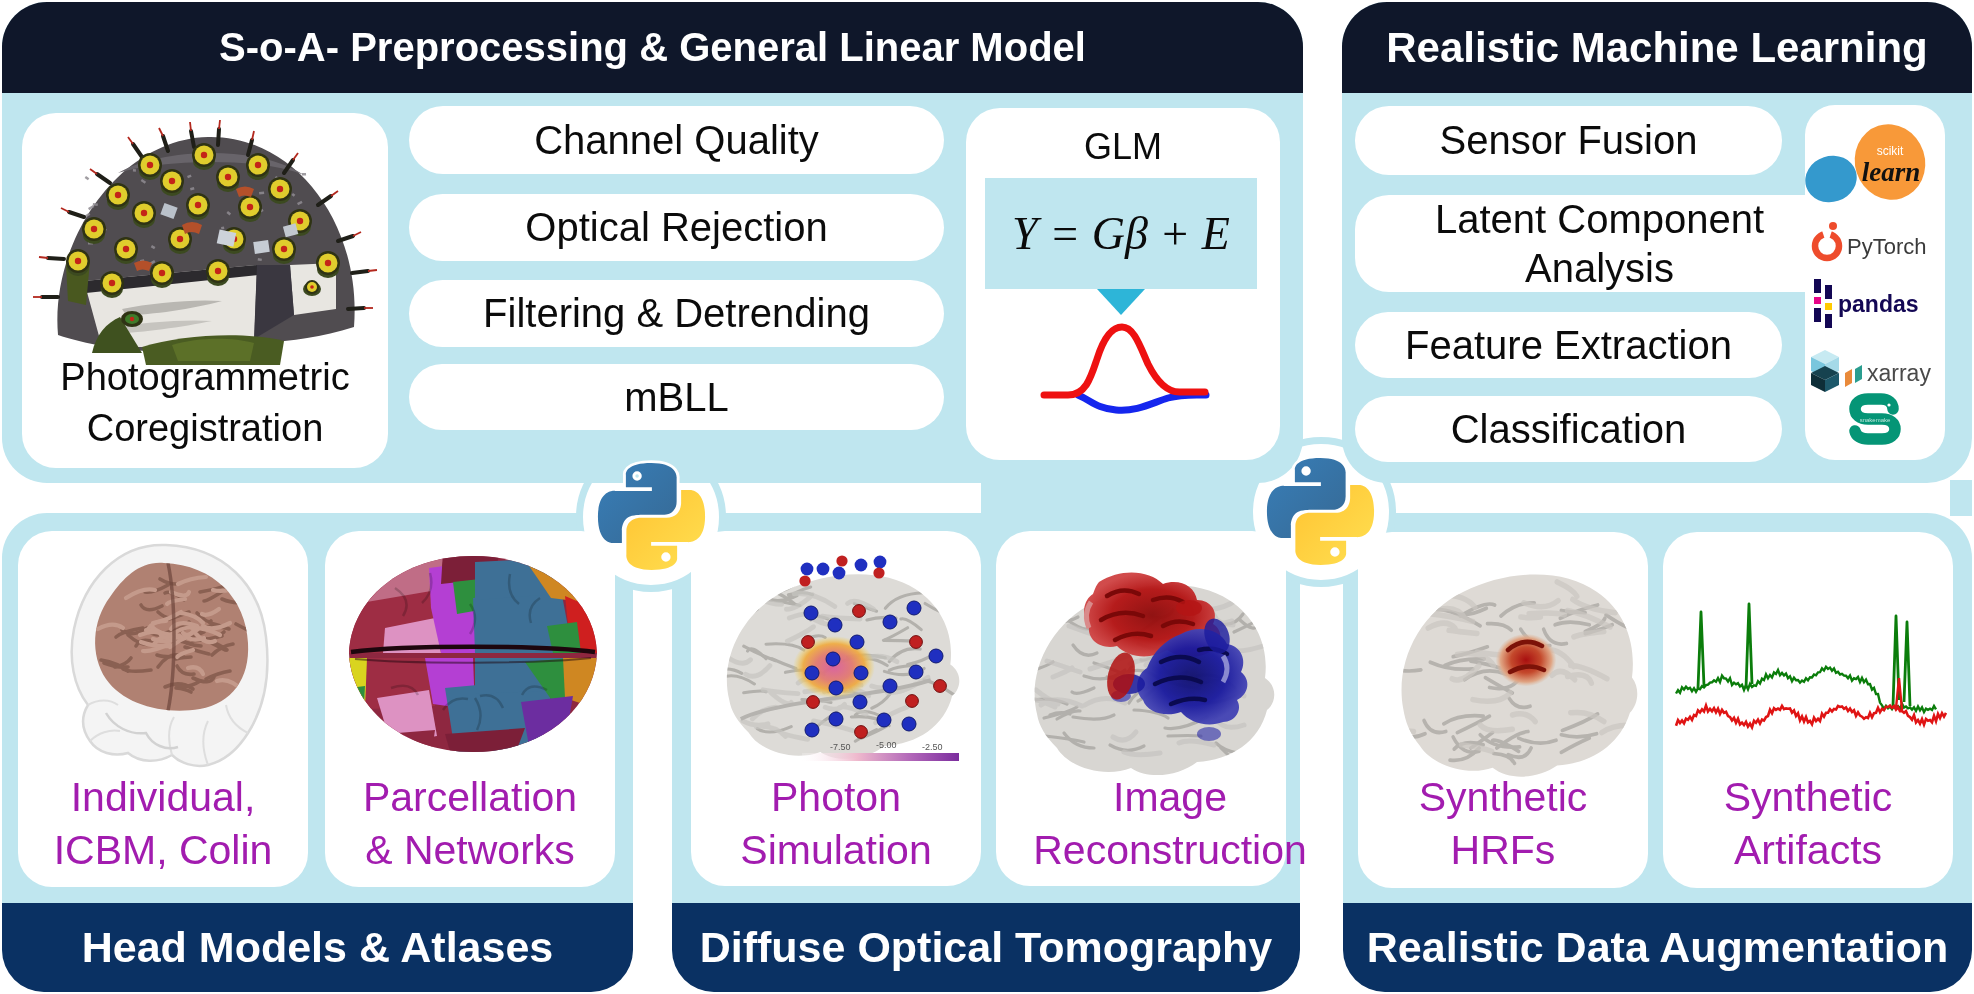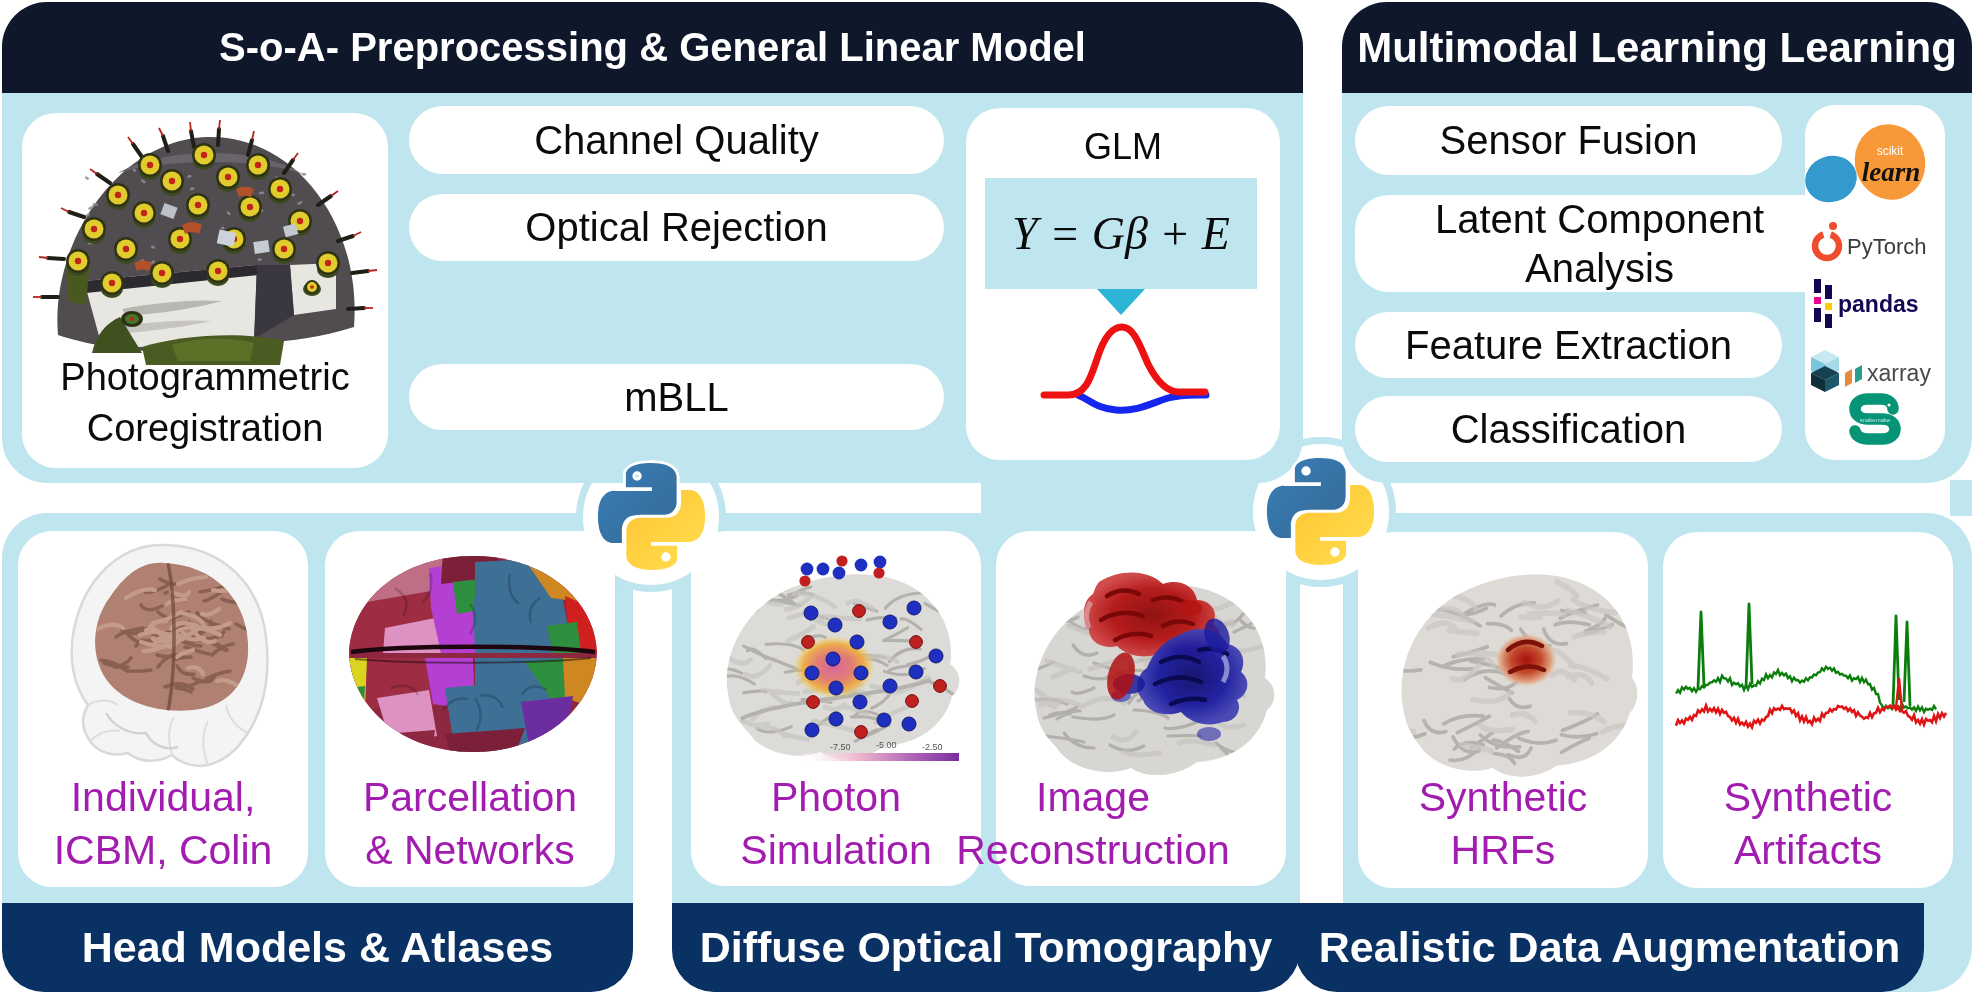--- a/index.html
+++ b/index.html
@@ -27,21 +27,21 @@
 <div class="conn" style="left:981px;top:478px;width:21px;height:40px"></div>
 <div class="conn" style="left:981px;top:481px;width:345px;height:33px"></div>
 <div class="conn" style="left:1950px;top:480px;width:22px;height:36px"></div>
 
 <div class="circ" style="left:576px;top:442px"></div>
 <div class="circ" style="left:1246px;top:437px"></div>
 
 <div class="panel" style="left:2px;top:2px;width:1301px;height:481px"></div>
 <div class="panel" style="left:1342px;top:2px;width:630px;height:481px"></div>
 <div class="hdr" style="left:2px;top:2px;width:1301px;height:91px;font-size:40px">S-o-A- Preprocessing &amp; General Linear Model</div>
-<div class="hdr" style="left:1342px;top:2px;width:630px;height:91px;font-size:42px">Multimodal Learning Learning</div>
+<div class="hdr" style="left:1342px;top:2px;width:630px;height:91px;font-size:42px">Realistic Machine Learning</div>
 <svg class="abs" style="left:595px;top:460px" width="113" height="113" viewBox="-3 -3 116 116">
  <defs>
   <linearGradient id="pb" x1="0" y1="0" x2="1" y2="1">
           <stop offset="0" stop-color="#387eb8"></stop>
           <stop offset="1" stop-color="#366994"></stop>
         </linearGradient>
   <linearGradient id="py" x1="0" y1="0" x2="1" y2="1">
           <stop offset="0" stop-color="#ffe052"></stop>
           <stop offset="1" stop-color="#ffc331"></stop>
         </linearGradient>
@@ -264,20 +264,21 @@
 <rect x="232" y="128" width="15" height="12" fill="#c6ccd4" transform="rotate(-8 239 134)"></rect>
 <rect x="140" y="92" width="14" height="12" fill="#bac1ca" transform="rotate(20 147 98)"></rect>
 <rect x="262" y="112" width="13" height="11" fill="#c2c8d0" transform="rotate(-15 268 117)"></rect>
 <path d="M160 112 q10 -6 20 0 l-3 9 q-8 -4 -14 0 Z" fill="#b4502a"></path>
 <path d="M112 150 q9 -5 18 0 l-3 8 q-7 -3 -12 0 Z" fill="#b4502a"></path>
 <path d="M214 76 q9 -5 18 0 l-3 8 q-7 -3 -12 0 Z" fill="#b4502a"></path>
 </svg>
 <div class="lbl2" style="left:22px;top:352px;width:366px">Photogrammetric<br>Coregistration</div>
 <div class="pill" style="left:409px;top:106px;width:535px;height:68px">Channel Quality</div>
 <div class="pill" style="left:409px;top:194px;width:535px;height:67px">Optical Rejection</div>
+<div class="pill" style="left:409px;top:280px;width:535px;height:67px">Filtering &amp; Detrending</div>
 <div class="pill" style="left:409px;top:364px;width:535px;height:66px">mBLL</div>
 <div class="card" style="left:966px;top:108px;width:314px;height:352px"></div>
 <div class="abs" style="left:966px;top:126px;width:314px;font-size:36px;text-align:center;color:#0b0b0b">GLM</div>
 <div class="abs" style="left:985px;top:178px;width:272px;height:111px;background:#bfe6ef"></div>
 <div class="abs" style="left:985px;top:178px;width:272px;height:111px;font-family:'Liberation Serif',serif;font-weight:normal;font-style:italic;font-size:46px;text-align:center;line-height:111px;color:#0b0b0b">Y&nbsp;=&nbsp;Gβ&nbsp;+&nbsp;E</div>
 <div class="abs" style="left:1097px;top:289px;width:0;height:0;border-left:24px solid transparent;border-right:24px solid transparent;border-top:26px solid #2db5d8"></div>
 <svg class="abs" style="left:1040px;top:315px" width="170" height="105" viewBox="0 0 170 105">
 <path d="M38 80 C52 86 56 93 76 95 C96 97 112 88 128 83 C142 79 154 80 166 80" fill="none" stroke="#1526ee" stroke-width="7" stroke-linecap="round"></path>
 <path d="M4 80 L28 80 C46 80 51 62 57 44 C63 25 71 12 82 12 C94 12 100 31 108 49 C116 65 127 78 141 77 L165 77" fill="none" stroke="#ee1111" stroke-width="7" stroke-linecap="round"></path>
 </svg>
@@ -707,21 +708,21 @@
 <path d="M220 118 q8 12 0 26" stroke="#8a8ad0" stroke-width="5" fill="none"></path>
 <ellipse cx="126" cy="146" rx="16" ry="10" fill="#1a1a9e" opacity="0.85"></ellipse>
 <ellipse cx="118" cy="158" rx="10" ry="6" fill="#3a3ab0" opacity="0.7"></ellipse>
 <ellipse cx="186" cy="70" rx="13" ry="8" fill="#b41414" opacity="0.8"></ellipse>
         <ellipse cx="118" cy="138" rx="13" ry="24" fill="#b01010" opacity="0.85" transform="rotate(14 118 138)"></ellipse>
         <ellipse cx="214" cy="98" rx="12" ry="18" fill="#1a1a9e" opacity="0.8" transform="rotate(-18 214 98)"></ellipse>
 <ellipse cx="206" cy="196" rx="12" ry="7" fill="#2a2aa8" opacity="0.6"></ellipse>
 </g>
 </svg>
 <div class="lbl" style="left:691px;top:771px;width:290px">Photon<br>Simulation</div>
-<div class="lbl" style="left:948px;top:771px;width:290px">Image<br>Reconstruction</div>
+<div class="lbl" style="left:1025px;top:771px;width:290px">Image<br>Reconstruction</div>
 <div class="ftr" style="left:672px;top:903px;width:628px;height:89px">Diffuse Optical Tomography</div>
 
 <div class="card" style="left:1358px;top:532px;width:290px;height:356px"></div>
 <div class="card" style="left:1663px;top:532px;width:290px;height:356px"></div>
 <svg class="abs" style="left:1358px;top:538px" width="294" height="250" viewBox="0 0 294 250">
 <defs>
         <radialGradient id="spot">
           <stop offset="0" stop-color="#a80f0f"></stop>
           <stop offset="0.5" stop-color="#c4492c"></stop>
           <stop offset="0.85" stop-color="#e0a584"></stop>
@@ -812,15 +813,15 @@
 <path d="M150 112 q16 -14 34 -4 M152 134 q18 -10 34 -2" stroke="#7c1208" stroke-width="4.5" fill="none" stroke-linecap="round"></path>
 </svg>
 <svg class="abs" style="left:1668px;top:560px" width="286" height="220" viewBox="0 0 286 220">
 <path d="M8 133.5 L10 130.2 L12 132.8 L14 127.3 L16 129.5 L18 126.7 L20 128.9 L22 127.8 L24 131.2 L26 128.2 L28 131.8 L30 128.2 L32 129.2 L34 126.2 L36 127.4 L38 125.2 L40 124.7 L42 122.6 L44 122.3 L46 120.3 L48 121.8 L50 118.1 L52 122.0 L54 115.6 L56 118.3 L58 118.6 L60 121.6 L62 118.2 L64 125.1 L66 122.7 L68 124.4 L70 123.2 L72 126.5 L74 124.8 L76 130.0 L78 125.0 L80 129.4 L82 123.9 L84 127.0 L86 125.3 L88 125.9 L90 121.3 L92 123.6 L94 118.6 L96 120.1 L98 114.4 L100 118.3 L102 115.0 L104 117.4 L106 112.5 L108 114.0 L110 110.0 L112 115.2 L114 112.9 L116 115.4 L118 113.6 L120 118.2 L122 116.4 L124 121.2 L126 117.7 L128 120.2 L130 120.0 L132 122.7 L134 120.5 L136 121.8 L138 118.2 L140 120.3 L142 117.2 L144 117.4 L146 114.5 L148 115.3 L150 112.3 L152 112.2 L154 108.4 L156 110.5 L158 106.8 L160 108.9 L162 107.6 L164 110.7 L166 108.4 L168 112.9 L170 111.8 L172 114.5 L174 113.8 L176 115.6 L178 115.7 L180 118.2 L182 115.5 L184 120.7 L186 118.3 L188 119.1 L190 117.0 L192 122.1 L194 117.9 L196 122.2 L198 119.6 L200 124.2 L202 124.1 L204 129.7 L206 127.9 L208 134.1 L210 134.0 L212 142.6 L214 145.3 L216 149.1 L218 145.8 L220 148.3 L222 146.5 L224 149.1 L226 146.0 L228 147.7 L230 146.1 L232 148.8 L234 143.7 L236 147.6 L238 146.5 L240 148.3 L242 147.4 L244 149.6 L246 147.3 L248 150.9 L250 146.5 L252 150.3 L254 147.3 L256 152.1 L258 148.6 L260 149.8 L262 148.6 L264 150.0 L266 146.0 L268 149.4" stroke="#0b7d0b" stroke-width="2.4" fill="none"></path>
 <path d="M30 128 L33 52 L36 126 M78 128 L81 44 L84 124 M225 146 L228 56 L231 140 M236 142 L239 62 L242 146" stroke="#0b7d0b" stroke-width="2.8" fill="none" stroke-linejoin="round"></path>
 <path d="M8 165.7 L10 160.1 L12 163.0 L14 160.5 L16 163.3 L18 158.7 L20 159.8 L22 156.8 L24 160.0 L26 155.0 L28 156.0 L30 150.4 L32 152.4 L34 149.4 L36 151.5 L38 145.6 L40 151.5 L42 148.8 L44 151.2 L46 148.1 L48 152.4 L50 148.6 L52 153.9 L54 149.9 L56 152.8 L58 151.8 L60 156.1 L62 157.0 L64 160.4 L66 157.9 L68 162.8 L70 158.7 L72 164.4 L74 162.6 L76 165.1 L78 161.9 L80 166.5 L82 163.6 L84 167.4 L86 160.8 L88 162.8 L90 159.6 L92 163.5 L94 159.5 L96 160.6 L98 157.0 L100 156.0 L102 149.7 L104 153.2 L106 148.2 L108 149.9 L110 148.5 L112 149.9 L114 145.9 L116 149.2 L118 148.4 L120 148.8 L122 148.5 L124 152.6 L126 150.4 L128 156.0 L130 153.2 L132 160.4 L134 156.4 L136 161.5 L138 156.9 L140 162.4 L142 160.9 L144 164.3 L146 157.7 L148 161.0 L150 158.8 L152 161.1 L154 153.6 L156 156.6 L158 152.7 L160 152.7 L162 149.2 L164 151.5 L166 148.9 L168 149.4 L170 146.0 L172 146.9 L174 146.4 L176 148.8 L178 147.4 L180 151.0 L182 148.6 L184 152.0 L186 150.2 L188 155.8 L190 152.3 L192 155.6 L194 156.7 L196 158.7 L198 157.3 L200 158.0 L202 152.9 L204 157.2 L206 153.1 L208 152.8 L210 147.8 L212 152.2 L214 148.9 L216 150.1 L218 146.7 L220 147.2 L222 145.6 L224 147.9 L226 146.0 L228 149.7 L230 147.2 L232 151.2 L234 151.1 L236 152.8 L238 151.1 L240 155.9 L242 157.1 L244 159.7 L246 155.1 L248 162.4 L250 160.0 L252 163.7 L254 159.1 L256 164.6 L258 158.9 L260 160.7 L262 160.0 L264 162.4 L266 155.8 L268 161.3 L270 153.9 L272 158.0 L274 153.1 L276 156.6 L278 152.9" stroke="#e01414" stroke-width="2.6" fill="none"></path>
 <path d="M228 148 L231 118 L234 150" stroke="#e01414" stroke-width="2.4" fill="none"></path>
 </svg>
 <div class="lbl" style="left:1358px;top:771px;width:290px">Synthetic<br>HRFs</div>
 <div class="lbl" style="left:1663px;top:771px;width:290px">Synthetic<br>Artifacts</div>
-<div class="ftr" style="left:1295px;top:903px;width:629px;height:89px">Realistic Data Augmentation</div>
+<div class="ftr" style="left:1343px;top:903px;width:629px;height:89px">Realistic Data Augmentation</div>
 
 </div>
 
 </body></html>

